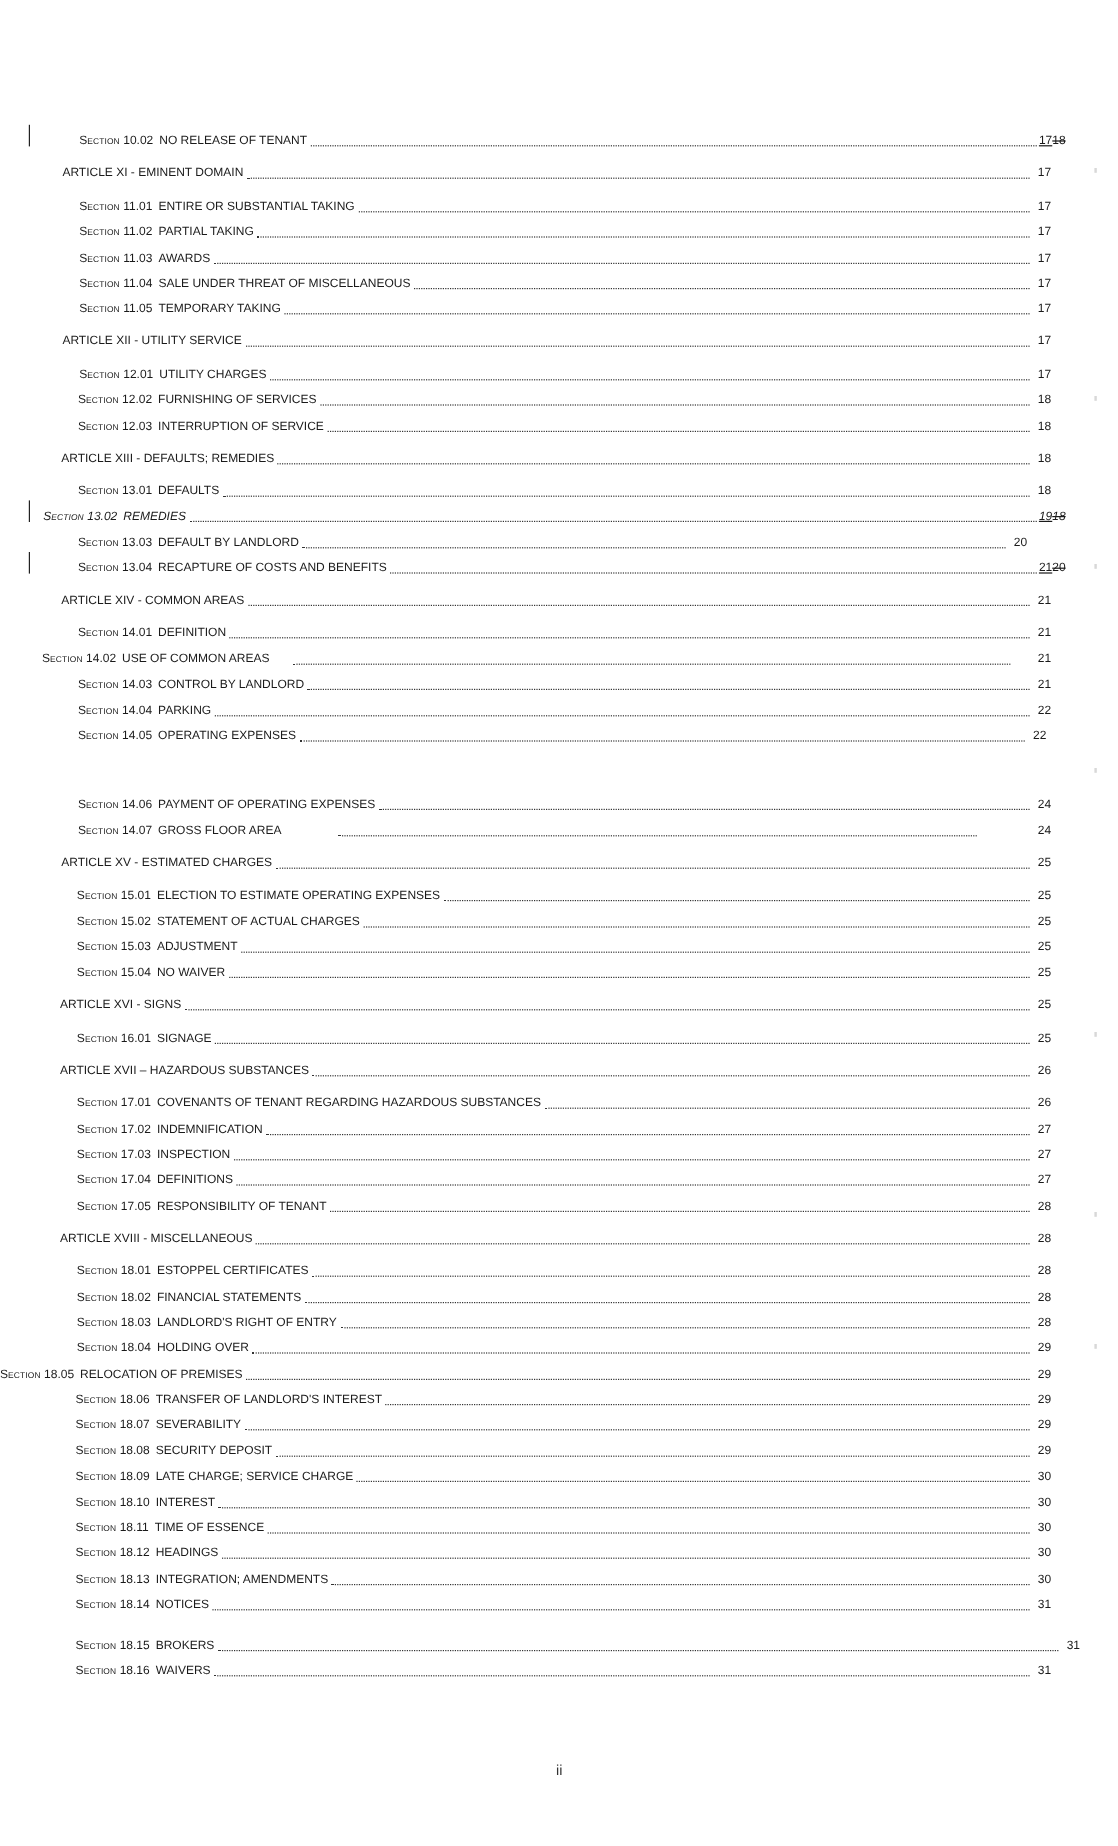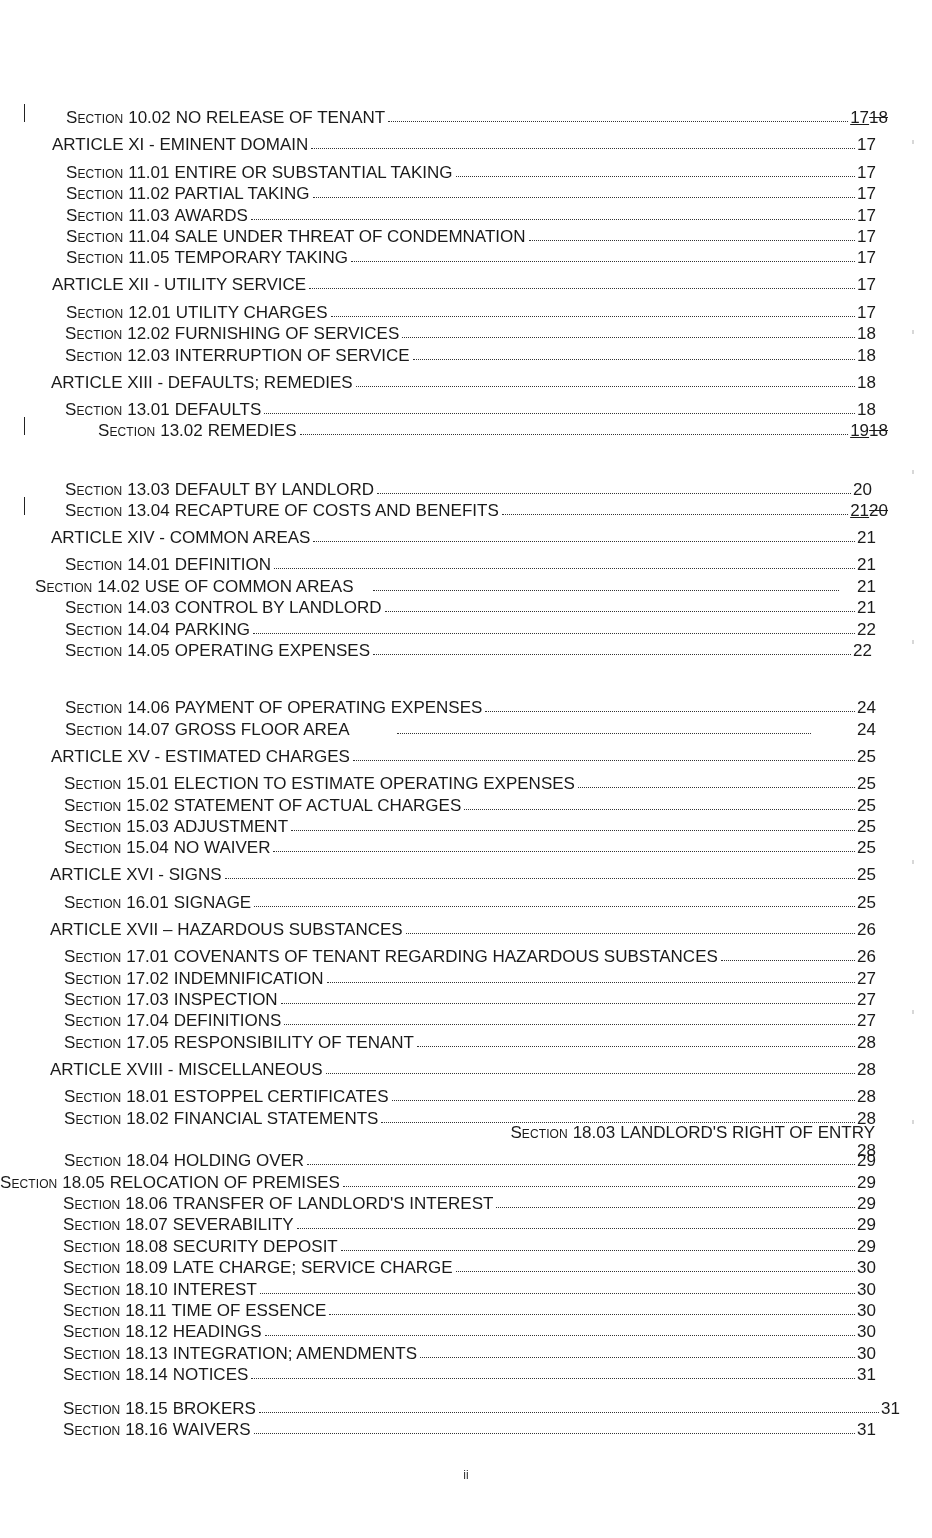--- a/index.html
+++ b/index.html
@@ -6,21 +6,21 @@
   body {
     width: 932px; height: 1538px; position: relative; overflow: hidden;
     font-family: "Liberation Sans", "DejaVu Sans", sans-serif;
     color: #1a1a1a;
   }
   .page { position: absolute; left: 0; top: 0; width: 932px; height: 1538px; }
   .toc { position: absolute; left: 0; top: 104px; width: 932px; }
   .row {
     position: relative;
     display: flex; align-items: flex-end;
-    font-size: 17px; line-height: 14px;
+    font-size: 10px; line-height: 14px;
     height: 21.4px;
     white-space: nowrap;
   }
   .row.article { margin-top: 5px; height: 22px; }
   .row.article + .row.section { margin-top: 6px; }
   .row .label { flex: 0 0 auto; padding-right: 1px; }
   .row .sec-prefix { font-variant: small-caps; letter-spacing: 0.1px; }
   .row .sec-num { margin-right: 5px; }
   .row .leader {
     flex: 1 1 auto; height: 1px; margin: 0 2px 3px 2px;
@@ -64,21 +64,21 @@
         <span class="label"><span class="sec-prefix">Section </span><span class="sec-num">11.02</span><span>PARTIAL TAKING</span></span>
         <span class="leader"></span>
         <span class="page-num">17</span>
       </div>
       <div class="row section" style="padding-left: 66px; padding-right: 56px;">
         <span class="label"><span class="sec-prefix">Section </span><span class="sec-num">11.03</span><span>AWARDS</span></span>
         <span class="leader"></span>
         <span class="page-num">17</span>
       </div>
       <div class="row section" style="padding-left: 66px; padding-right: 56px;">
-        <span class="label"><span class="sec-prefix">Section </span><span class="sec-num">11.04</span><span>SALE UNDER THREAT OF CONDEMNATION</span></span>
+        <span class="label"><span class="sec-prefix">Section </span><span class="sec-num">11.04</span><span>SALE UNDER THREAT OF MISCELLANEOUS</span></span>
         <span class="leader"></span>
         <span class="page-num">17</span>
       </div>
       <div class="row section" style="padding-left: 66px; padding-right: 56px;">
         <span class="label"><span class="sec-prefix">Section </span><span class="sec-num">11.05</span><span>TEMPORARY TAKING</span></span>
         <span class="leader"></span>
         <span class="page-num">17</span>
       </div>
       <div class="row article" style="padding-left: 52px; padding-right: 56px;">
         <span class="label"><span>ARTICLE XII - UTILITY SERVICE</span></span>
@@ -103,27 +103,27 @@
       <div class="row article" style="padding-left: 51px; padding-right: 56px;">
         <span class="label"><span>ARTICLE XIII - DEFAULTS; REMEDIES</span></span>
         <span class="leader"></span>
         <span class="page-num">18</span>
       </div>
       <div class="row section" style="padding-left: 65px; padding-right: 56px;">
         <span class="label"><span class="sec-prefix">Section </span><span class="sec-num">13.01</span><span>DEFAULTS</span></span>
         <span class="leader"></span>
         <span class="page-num">18</span>
       </div>
-      <div class="row section" style="padding-left: 98px; padding-right: 56px;">
+      <div class="row section" style="padding-left: 36px; padding-right: 56px; font-style: italic;">
         <span class="label"><span class="sec-prefix">Section </span><span class="sec-num">13.02</span><span>REMEDIES</span></span>
         <span class="leader"></span>
         <span class="page-num" style="margin-right: -12px;"><span class="new">19</span><span class="old">18</span></span>
         <div class="change-bar" style="top: 0px;"></div>
       </div>
-      <div class="row section" style="padding-left: 65px; padding-right: 60px; margin-top: 37px;">
+      <div class="row section" style="padding-left: 65px; padding-right: 76px;">
         <span class="label"><span class="sec-prefix">Section </span><span class="sec-num">13.03</span><span>DEFAULT BY LANDLORD</span></span>
         <span class="leader"></span>
         <span class="page-num">20</span>
       </div>
       <div class="row section" style="padding-left: 65px; padding-right: 56px;">
         <span class="label"><span class="sec-prefix">Section </span><span class="sec-num">13.04</span><span>RECAPTURE OF COSTS AND BENEFITS</span></span>
         <span class="leader"></span>
         <span class="page-num" style="margin-right: -12px;"><span class="new">21</span><span class="old">20</span></span>
         <div class="change-bar" style="top: 0px;"></div>
       </div>
@@ -240,21 +240,21 @@
       <div class="row section" style="padding-left: 64px; padding-right: 56px;">
         <span class="label"><span class="sec-prefix">Section </span><span class="sec-num">18.01</span><span>ESTOPPEL CERTIFICATES</span></span>
         <span class="leader"></span>
         <span class="page-num">28</span>
       </div>
       <div class="row section" style="padding-left: 64px; padding-right: 56px;">
         <span class="label"><span class="sec-prefix">Section </span><span class="sec-num">18.02</span><span>FINANCIAL STATEMENTS</span></span>
         <span class="leader"></span>
         <span class="page-num">28</span>
       </div>
-      <div class="row section" style="padding-left: 64px; padding-right: 56px; flex-direction: column;">
+      <div class="row section" style="padding-left: 64px; padding-right: 56px;">
         <span class="label"><span class="sec-prefix">Section </span><span class="sec-num">18.03</span><span>LANDLORD'S RIGHT OF ENTRY</span></span>
         <span class="leader"></span>
         <span class="page-num">28</span>
       </div>
       <div class="row section" style="padding-left: 64px; padding-right: 56px;">
         <span class="label"><span class="sec-prefix">Section </span><span class="sec-num">18.04</span><span>HOLDING OVER</span></span>
         <span class="leader"></span>
         <span class="page-num">29</span>
       </div>
       <div class="row section" style="padding-right: 56px;">

